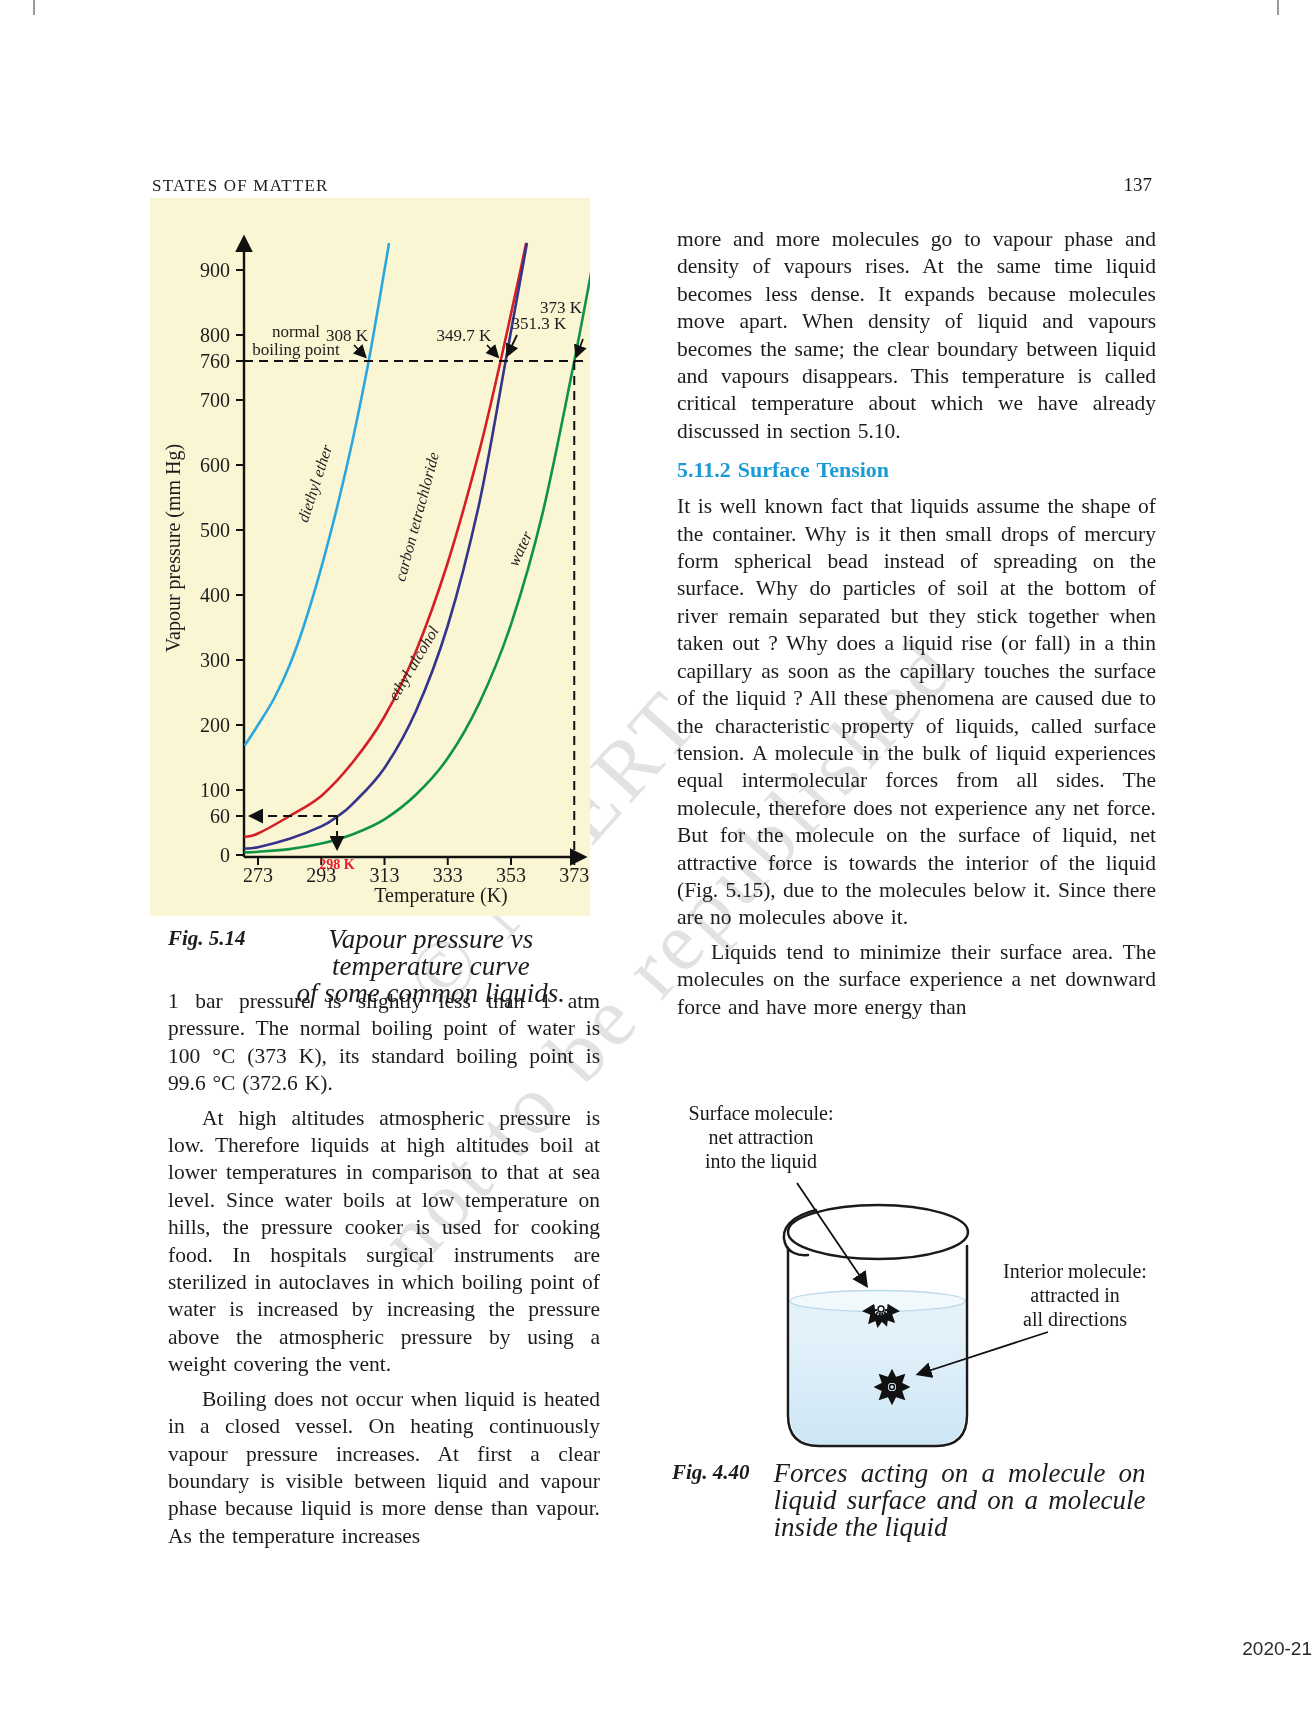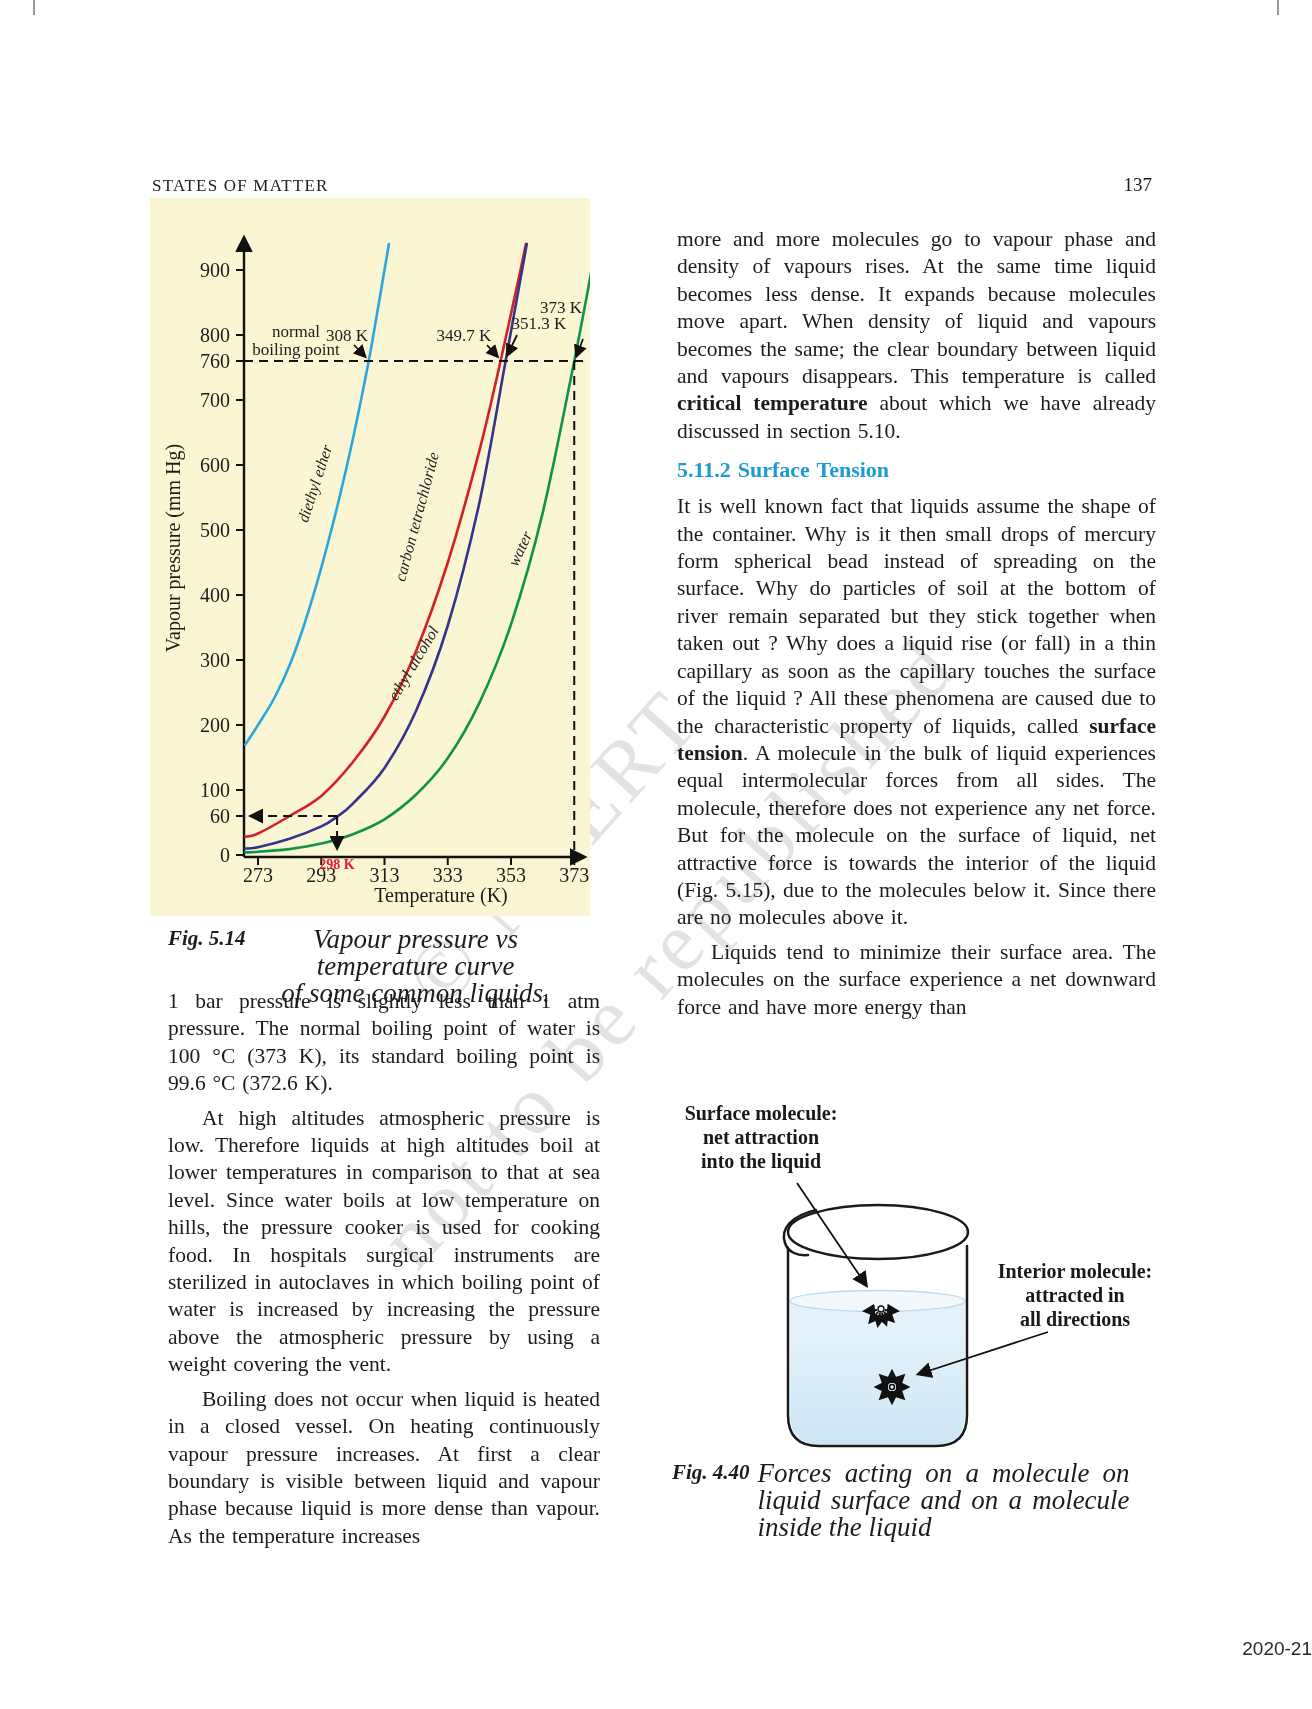--- a/index.html
+++ b/index.html
@@ -10,36 +10,36 @@
   .hdr-left{font-size:17px;letter-spacing:1.2px;}
   .hdr-right{font-size:19px;}
   .chart-panel{position:absolute;left:150px;top:198px;width:440px;height:718px;background:#faf5d3;}
   svg text{font-family:"Liberation Serif",serif;}
   .ticklab{font-size:20px;fill:#1c1c1c;}
   .ann{font-size:17px;fill:#1c1c1c;text-anchor:middle;}
   .ann298{font-size:14px;font-weight:bold;fill:#e8192c;text-anchor:middle;}
   .axlab{font-size:20px;fill:#1c1c1c;text-anchor:middle;}
   .series-label{font-size:16px;font-style:italic;fill:#222;text-anchor:middle;}
   .ptr{stroke:#111;stroke-width:1.8;fill:none;}
-  .cap{position:absolute;display:flex;gap:8px;}
+  .cap{position:absolute;display:flex;gap:24px;}
   .cap-label{font-weight:bold;font-style:italic;font-size:21px;flex:none;}
   .cap-text{font-style:italic;font-size:27px;line-height:27px;}
   .cap514{left:168px;top:926px;width:424px;}
   .cap514 .cap-text{width:324px;text-align:center;}
   .cap515{left:672px;top:1460px;width:492px;}
   .cap515 .cap-text{width:372px;text-align:justify;}
   .col{position:absolute;font-size:21.5px;line-height:27.4px;text-align:justify;word-spacing:1.5px;}
   .leftcol{left:168px;top:988px;width:432px;}
   .rightcol{left:677px;top:226px;width:479px;}
   .col p{margin:0 0 7px 0;}
   .col p.indent{text-indent:34px;}
   .sec-head{font-size:22px;font-weight:bold;color:#1b9ad6;margin:12px 0 10px 0;line-height:26px;}
-  b.term{font-weight:bold;margin-top:44px;}
+  b.term{font-weight:normal;margin-top:44px;}
   .fig515{position:absolute;left:620px;top:1095px;width:570px;height:372px;}
-  .fig-label{position:absolute;font-size:20px;line-height:24px;text-align:center;color:#191919;font-weight:bold;}
+  .fig-label{position:absolute;font-size:20px;line-height:24px;text-align:center;color:#191919;}
   .surf-label{left:26px;top:6px;width:230px;}
   .int-label{left:363px;top:164px;width:184px;}
   .footer{position:absolute;left:0;right:0;top:1638px;text-align:right;
           font-family:"Liberation Sans",sans-serif;font-size:19px;color:#2a2a2a;}
   .watermark{position:absolute;left:60px;top:745px;width:1100px;transform:rotate(-48deg);
              text-align:center;font-size:84px;line-height:1.85;letter-spacing:5px;
              color:rgba(110,110,110,0.20);pointer-events:none;user-select:none;}
 </style>
 </head>
 <body>

